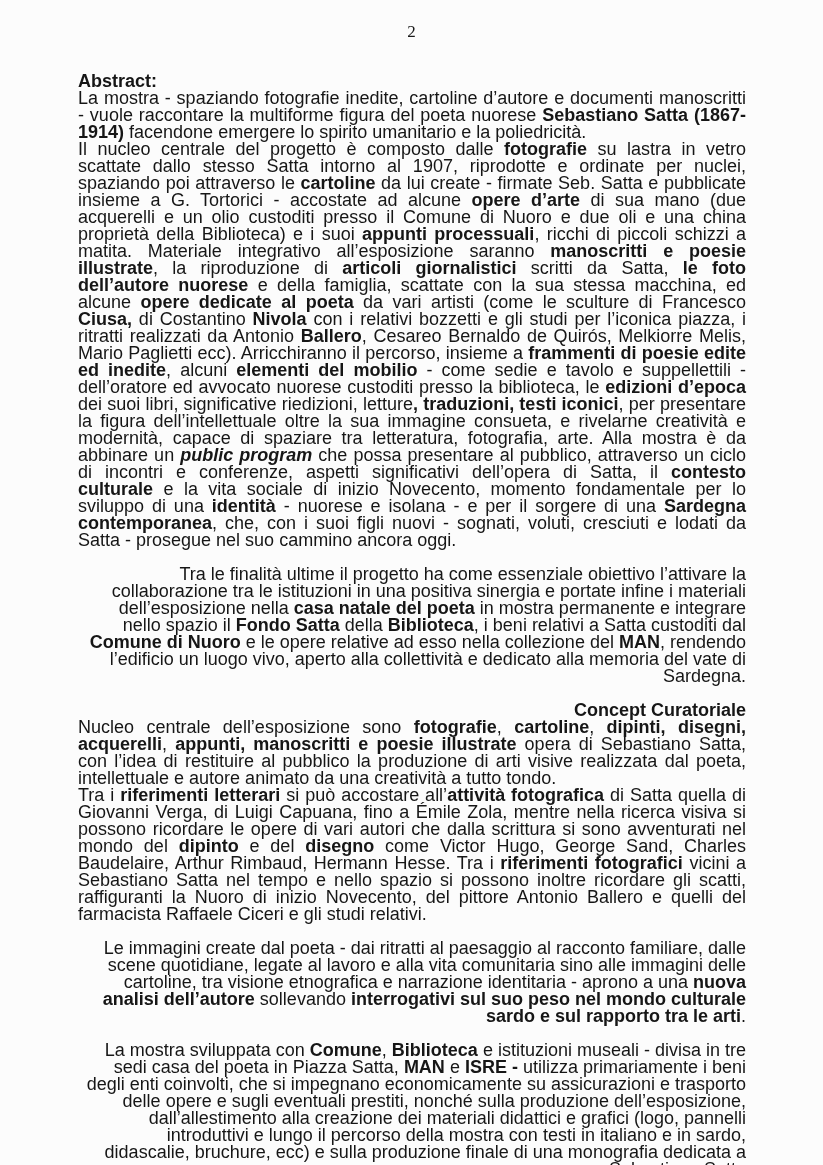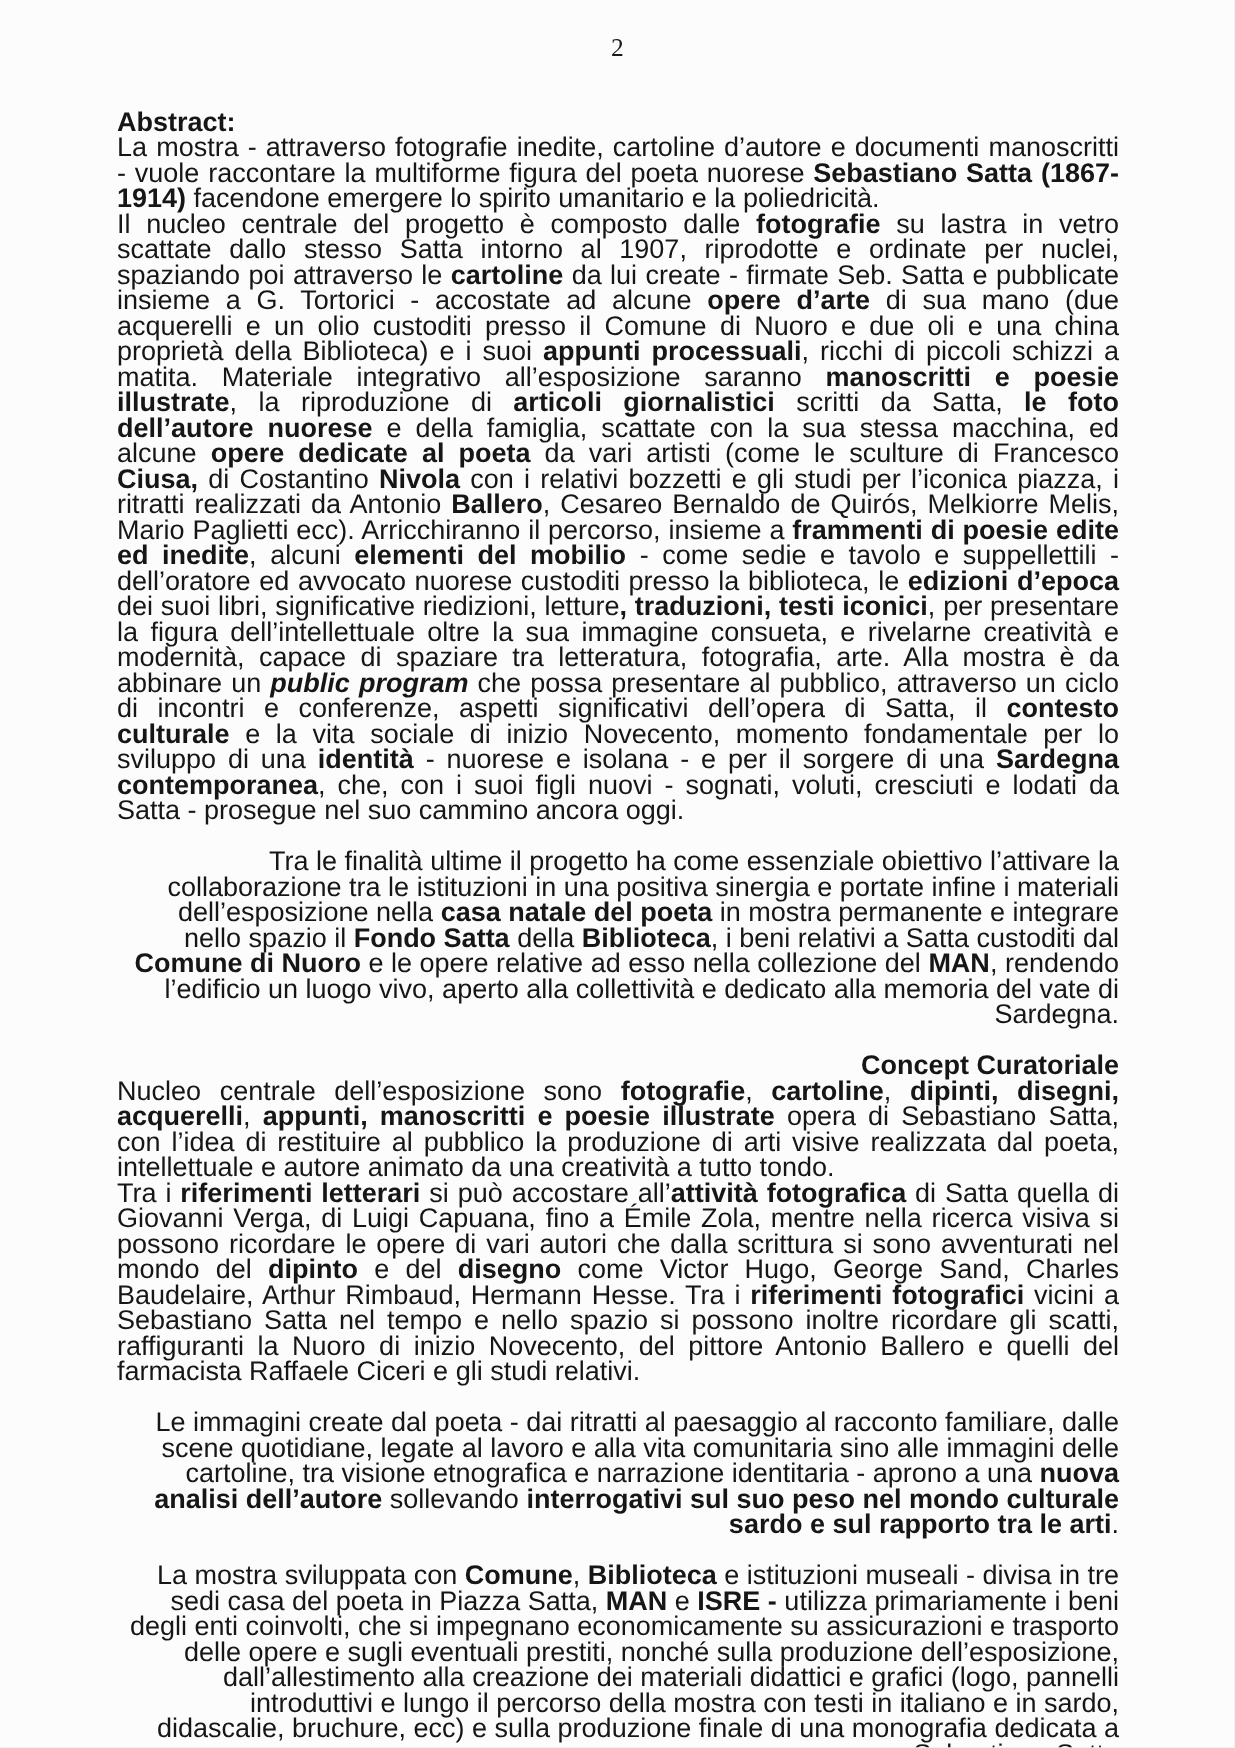--- a/index.html
+++ b/index.html
@@ -48,21 +48,21 @@
   .sb1 { margin-top: 17px !important; text-align: right; }
   .sb2 { margin-top: 33px !important; }
 </style>
 </head>
 <body>
 
 <div class="page">
   <div class="page-number">2</div>
   <div class="content">
       <p class="heading"><span class="b">Abstract:</span></p>
-      <p class="para"><span>La mostra - attraverso fotografie inedite, cartoline d’autore e documenti manoscritti - vuole raccontare la multiforme figura del poeta nuorese </span><span class="b">Sebastiano Satta (1867-1914)</span><span> facendone emergere lo spirito umanitario e la poliedricità.</span></p>
+      <p class="para"><span>La mostra - spaziando fotografie inedite, cartoline d’autore e documenti manoscritti - vuole raccontare la multiforme figura del poeta nuorese </span><span class="b">Sebastiano Satta (1867-1914)</span><span> facendone emergere lo spirito umanitario e la poliedricità.</span></p>
       <p class="para"><span>Il nucleo centrale del progetto è composto dalle </span><span class="b">fotografie</span><span> su lastra in vetro scattate dallo stesso Satta intorno al 1907, riprodotte e ordinate per nuclei, spaziando poi attraverso le </span><span class="b">cartoline</span><span> da lui create - firmate Seb. Satta e pubblicate insieme a G. Tortorici - accostate ad alcune </span><span class="b">opere d’arte</span><span> di sua mano (due acquerelli e un olio custoditi presso il Comune di Nuoro e due oli e una china proprietà della Biblioteca) e i suoi </span><span class="b">appunti processuali</span><span>, ricchi di piccoli schizzi a matita. Materiale integrativo all’esposizione saranno </span><span class="b">manoscritti e poesie illustrate</span><span>, la riproduzione di </span><span class="b">articoli giornalistici</span><span> scritti da Satta, </span><span class="b">le foto dell’autore nuorese</span><span> e della famiglia, scattate con la sua stessa macchina, ed alcune </span><span class="b">opere dedicate al poeta</span><span> da vari artisti (come le sculture di Francesco </span><span class="b">Ciusa,</span><span> di Costantino </span><span class="b">Nivola</span><span> con i relativi bozzetti e gli studi per l’iconica piazza, i ritratti realizzati da Antonio </span><span class="b">Ballero</span><span>, Cesareo Bernaldo de Quirós, Melkiorre Melis, Mario Paglietti ecc). Arricchiranno il percorso, insieme a </span><span class="b">frammenti di poesie edite ed inedite</span><span>, alcuni </span><span class="b">elementi del mobilio</span><span> - come sedie e tavolo e suppellettili - dell’oratore ed avvocato nuorese custoditi presso la biblioteca, le </span><span class="b">edizioni d’epoca</span><span> dei suoi libri, significative riedizioni, letture</span><span class="b">, traduzioni, testi iconici</span><span>, per presentare la figura dell’intellettuale oltre la sua immagine consueta, e rivelarne creatività e modernità, capace di spaziare tra letteratura, fotografia, arte. Alla mostra è da abbinare un </span><span class="b i">public program</span><span> che possa presentare al pubblico, attraverso un ciclo di incontri e conferenze, aspetti significativi dell’opera di Satta, il </span><span class="b">contesto culturale</span><span> e la vita sociale di inizio Novecento, momento fondamentale per lo sviluppo di una </span><span class="b">identità</span><span> - nuorese e isolana - e per il sorgere di una </span><span class="b">Sardegna contemporanea</span><span>, che, con i suoi figli nuovi - sognati, voluti, cresciuti e lodati da Satta - prosegue nel suo cammino ancora oggi.</span></p>
       <p class="para sb1"><span>Tra le finalità ultime il progetto ha come essenziale obiettivo l’attivare la collaborazione tra le istituzioni in una positiva sinergia e portate infine i materiali dell’esposizione nella </span><span class="b">casa natale del poeta</span><span> in mostra permanente e integrare nello spazio il </span><span class="b">Fondo Satta</span><span> della </span><span class="b">Biblioteca</span><span>, i beni relativi a Satta custoditi dal </span><span class="b">Comune di Nuoro</span><span> e le opere relative ad esso nella collezione del </span><span class="b">MAN</span><span>, rendendo l’edificio un luogo vivo, aperto alla collettività e dedicato alla memoria del vate di Sardegna.</span></p>
       <p class="heading sb1"><span class="b">Concept Curatoriale</span></p>
       <p class="para"><span>Nucleo centrale dell’esposizione sono </span><span class="b">fotografie</span><span>, </span><span class="b">cartoline</span><span>, </span><span class="b">dipinti, disegni, acquerelli</span><span>, </span><span class="b">appunti, manoscritti e poesie illustrate</span><span> opera di Sebastiano Satta, con l’idea di restituire al pubblico la produzione di arti visive realizzata dal poeta, intellettuale e autore animato da una creatività a tutto tondo.</span></p>
       <p class="para"><span>Tra i </span><span class="b">riferimenti letterari</span><span> si può accostare all’</span><span class="b">attività fotografica</span><span> di Satta quella di Giovanni Verga, di Luigi Capuana, fino a Émile Zola, mentre nella ricerca visiva si possono ricordare le opere di vari autori che dalla scrittura si sono avventurati nel mondo del </span><span class="b">dipinto</span><span> e del </span><span class="b">disegno</span><span> come Victor Hugo, George Sand, Charles Baudelaire, Arthur Rimbaud, Hermann Hesse. Tra i </span><span class="b">riferimenti fotografici</span><span> vicini a Sebastiano Satta nel tempo e nello spazio si possono inoltre ricordare gli scatti, raffiguranti la Nuoro di inizio Novecento, del pittore Antonio Ballero e quelli del farmacista Raffaele Ciceri e gli studi relativi.</span></p>
       <p class="para sb1"><span>Le immagini create dal poeta - dai ritratti al paesaggio al racconto familiare, dalle scene quotidiane, legate al lavoro e alla vita comunitaria sino alle immagini delle cartoline, tra visione etnografica e narrazione identitaria - aprono a una </span><span class="b">nuova analisi dell’autore</span><span> sollevando </span><span class="b">interrogativi sul suo peso nel mondo culturale sardo e sul rapporto tra le arti</span><span>.</span></p>
       <p class="para sb1"><span>La mostra sviluppata con </span><span class="b">Comune</span><span>, </span><span class="b">Biblioteca</span><span> e istituzioni museali - divisa in tre sedi casa del poeta in Piazza Satta, </span><span class="b">MAN</span><span> e </span><span class="b">ISRE -</span><span> utilizza primariamente i beni degli enti coinvolti, che si impegnano economicamente su assicurazioni e trasporto delle opere e sugli eventuali prestiti, nonché sulla produzione dell’esposizione, dall’allestimento alla creazione dei materiali didattici e grafici (logo, pannelli introduttivi e lungo il percorso della mostra con testi in italiano e in sardo, didascalie, bruchure, ecc) e sulla produzione finale di una monografia dedicata a Sebastiano Satta</span></p>
       <p class="heading sb2"><span class="b">Capuana</span><span class="b u"> “produzione” foto</span></p>
       <p class="line"><span>≃</span></p>
       <p class="line"><span class="b">2500 euro scansione 30 foto alta qualità</span></p>

